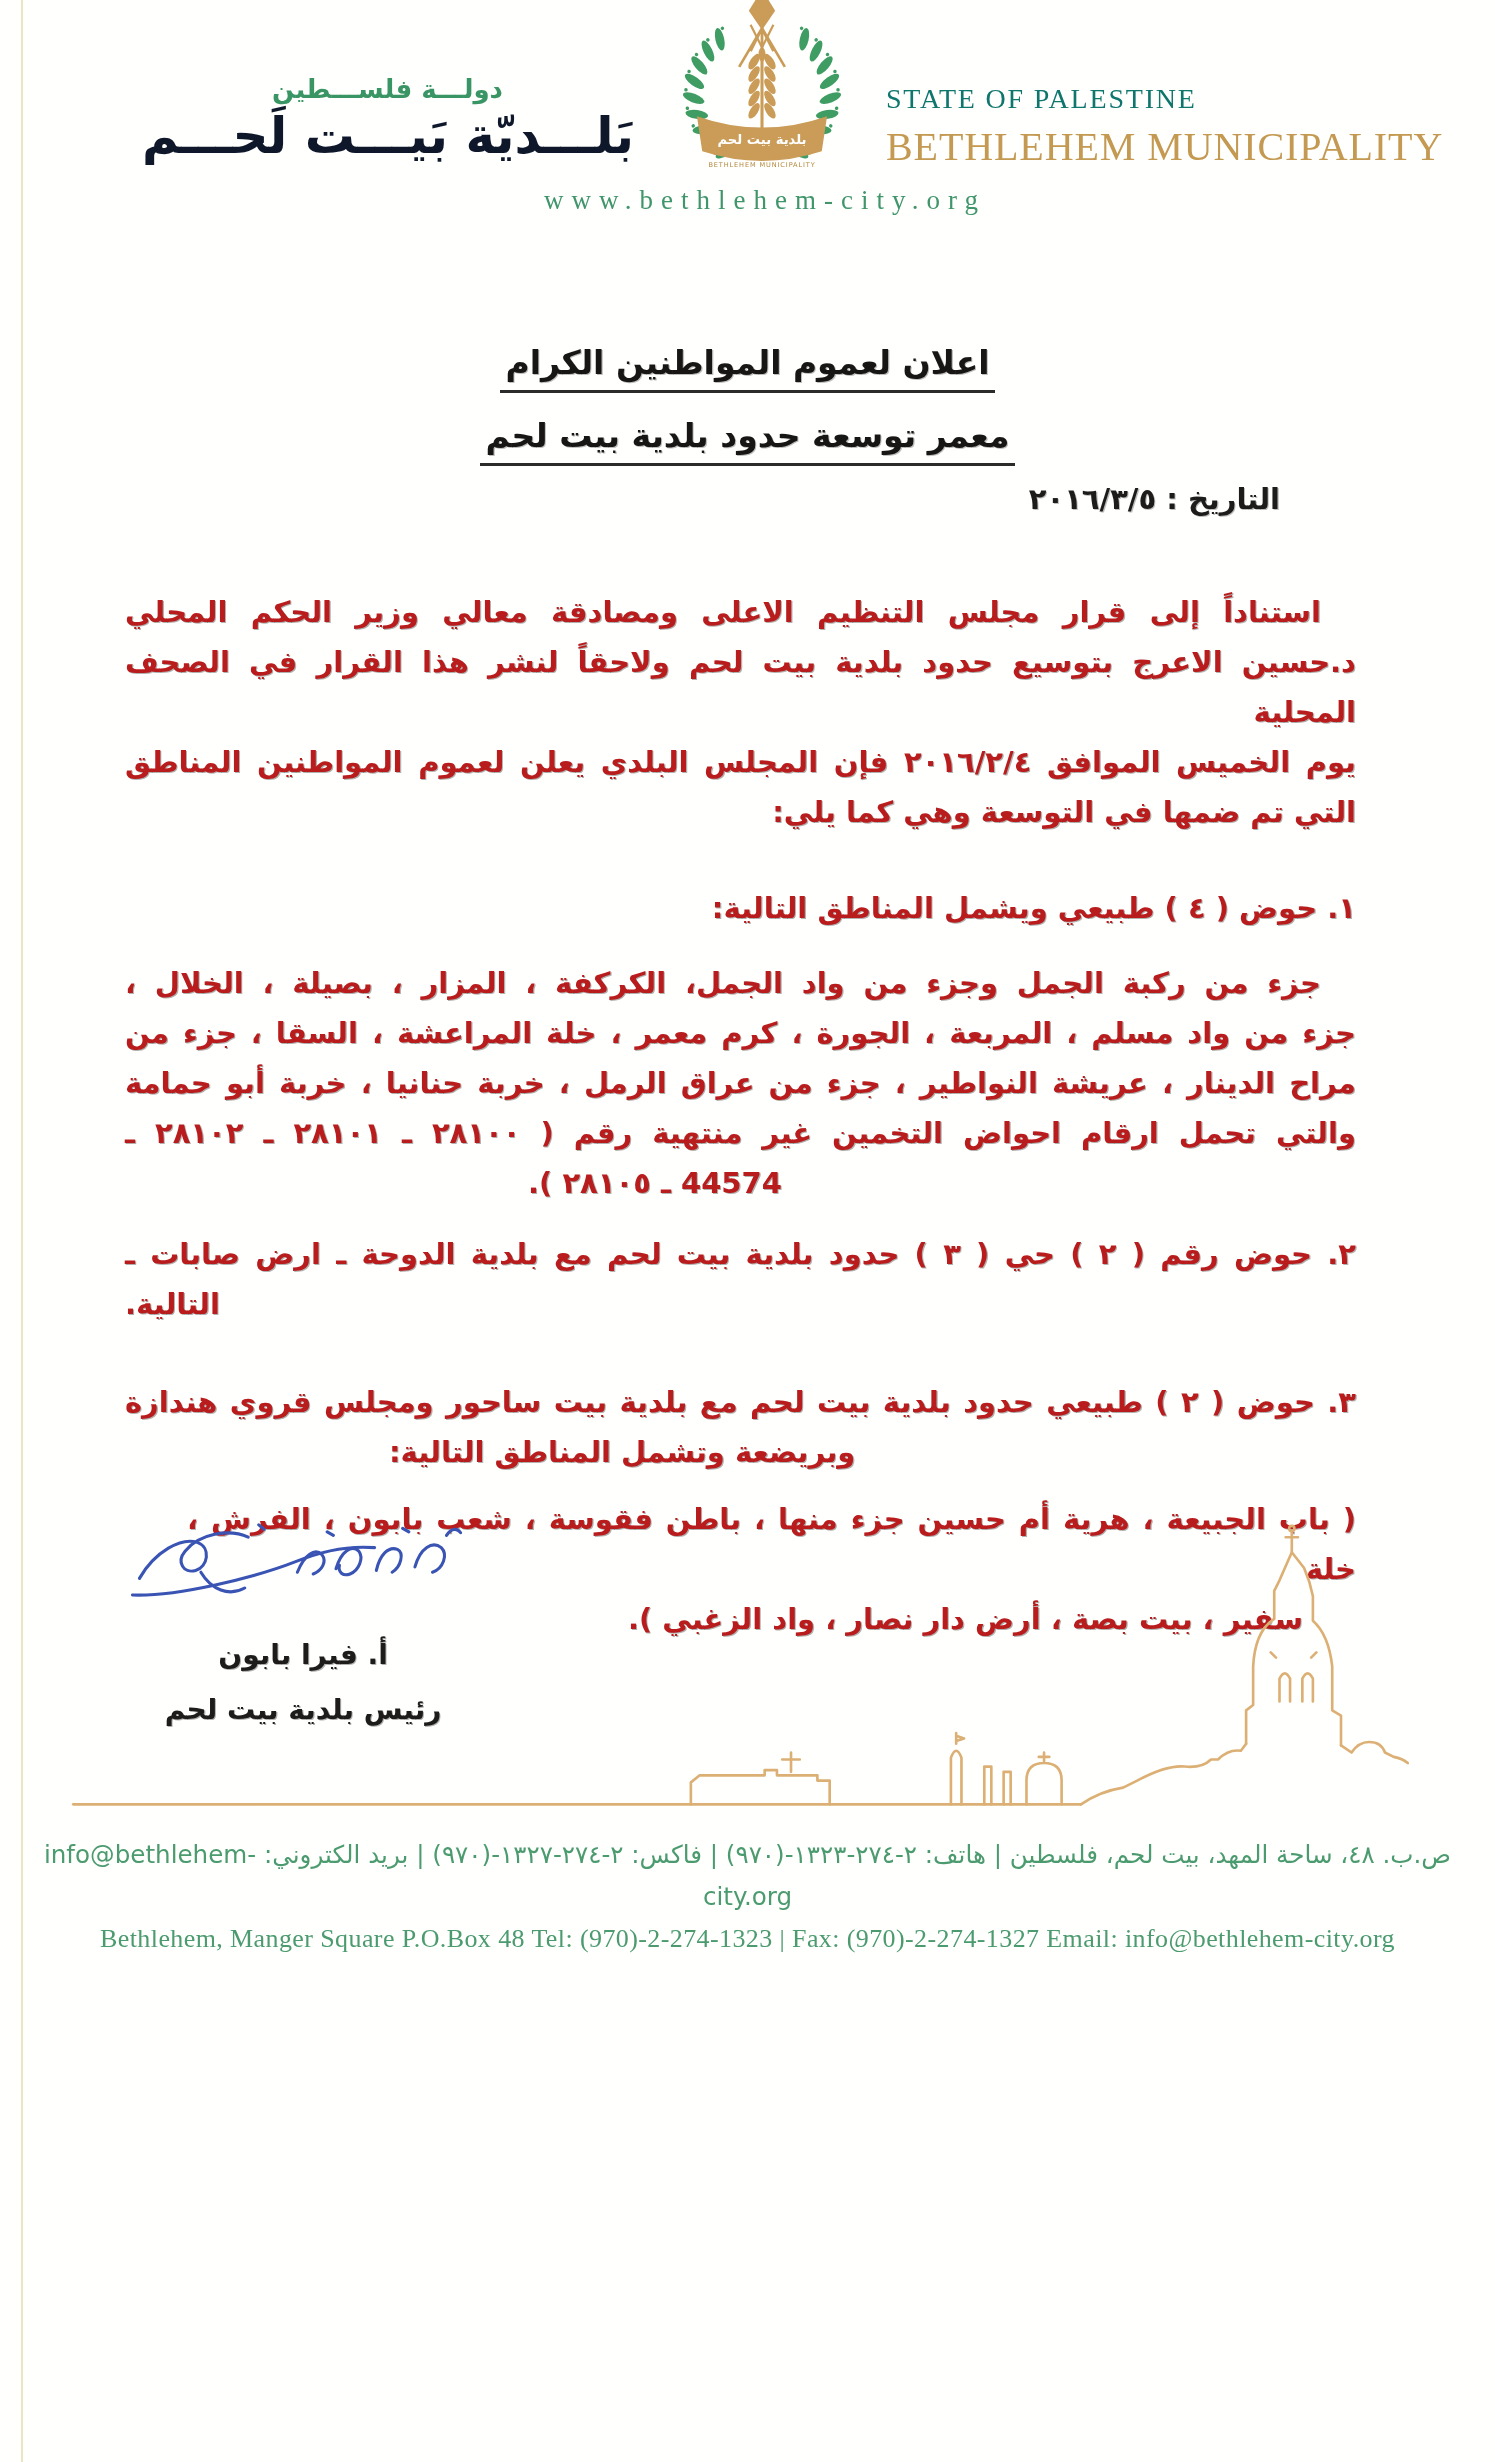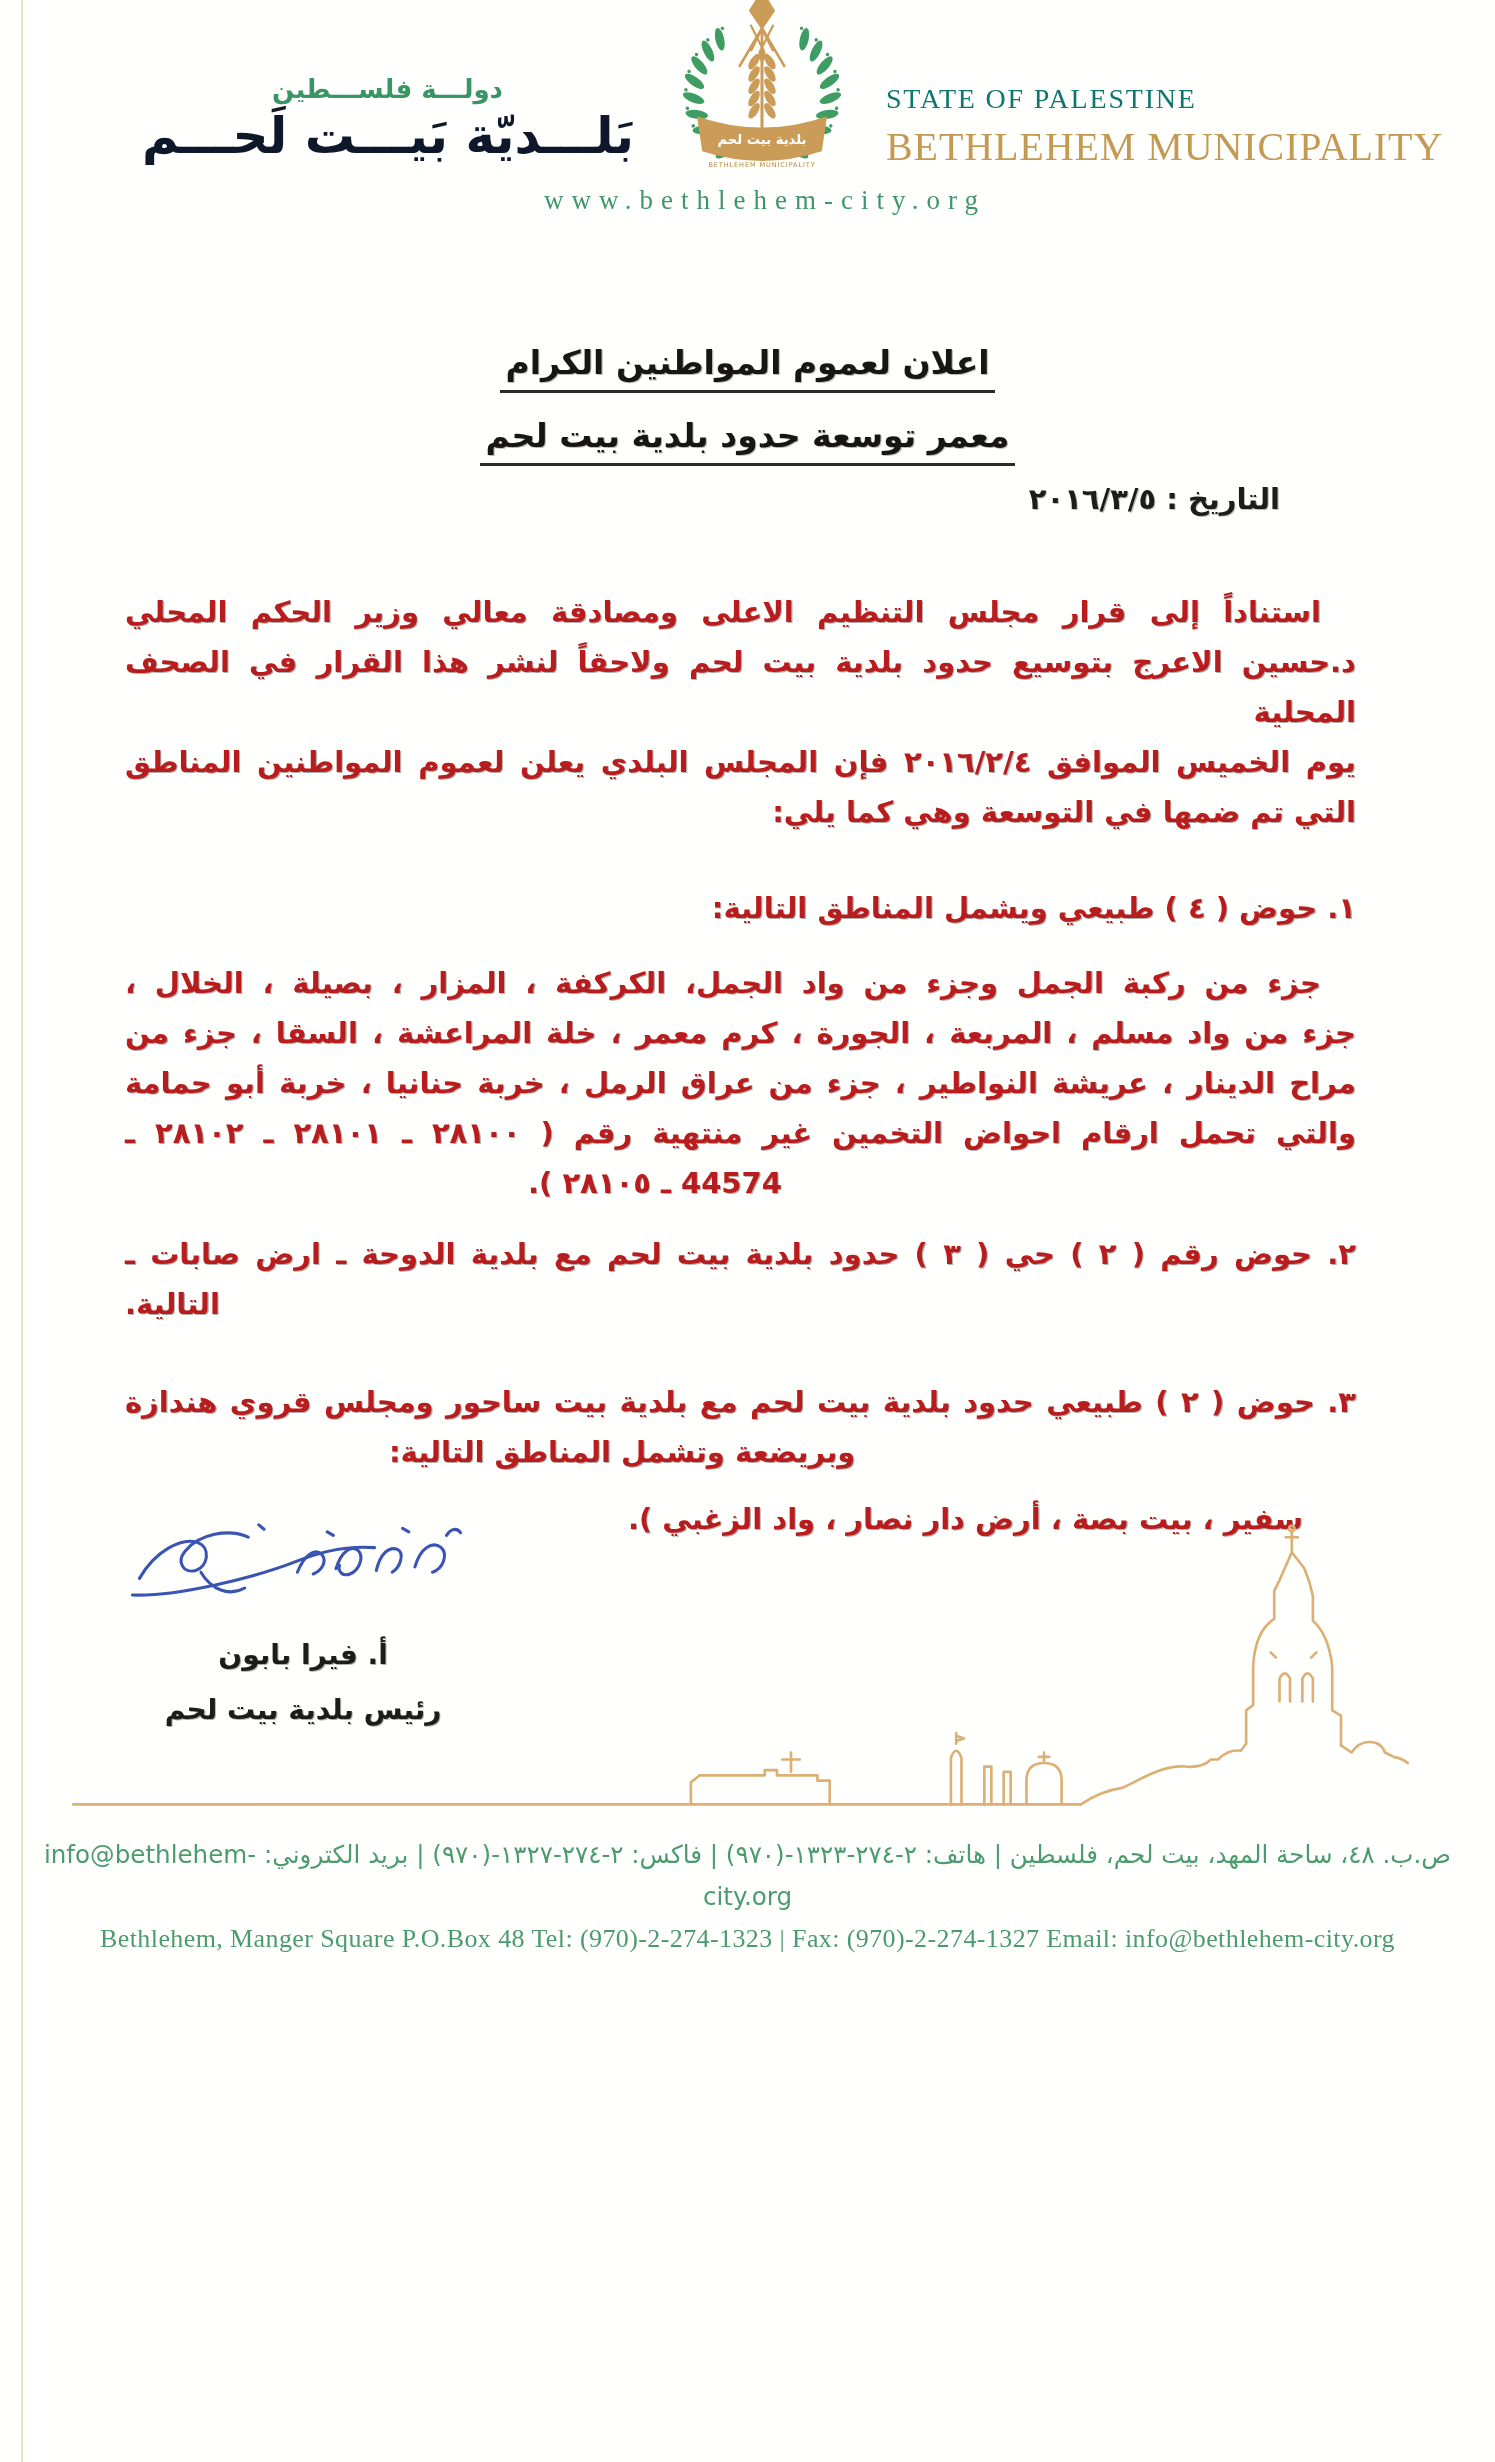--- a/index.html
+++ b/index.html
@@ -211,20 +211,21 @@
       <div class="ln jl">٢. حوض رقم ( ٢ ) حي ( ٣ ) حدود بلدية بيت لحم مع بلدية الدوحة ـ ارض صابات ـ</div>
       <div class="ln far-left">التالية.</div>
     </div>
 
     <div class="mt55">
       <div class="ln jl">٣. حوض ( ٢ ) طبيعي حدود بلدية بيت لحم مع بلدية بيت ساحور ومجلس قروي هندازة</div>
       <div class="ln mid-left">وبريضعة وتشمل المناطق التالية:</div>
     </div>
 
     <div class="mt20">
+      <div class="ln jl pl70">( باب الجبيعة ، هرية أم حسين جزء منها ، باطن فقوسة ، شعب بابون ، الفرش ، خلة</div>
       <div class="ln rl pr60">سفير ، بيت بصة ، أرض دار نصار ، واد الزغبي ).</div>
     </div>
   </div>
 
   <div class="sig-svg">
     <svg width="343" height="136" viewBox="0 0 390 155" fill="none" stroke="#3a54b4" stroke-width="3.5" stroke-linecap="round">
       <path d="M16,95 C34,64 64,48 82,54 C98,60 94,82 80,86 C66,90 58,76 68,64 C84,44 118,38 140,48"></path>
       <path d="M8,114 C58,116 148,94 194,76 C228,62 260,58 284,60"></path>
       <path d="M86,88 C98,108 118,116 136,106"></path>
       <path d="M196,88 C204,68 216,60 224,68 C230,76 224,86 214,90"></path>

